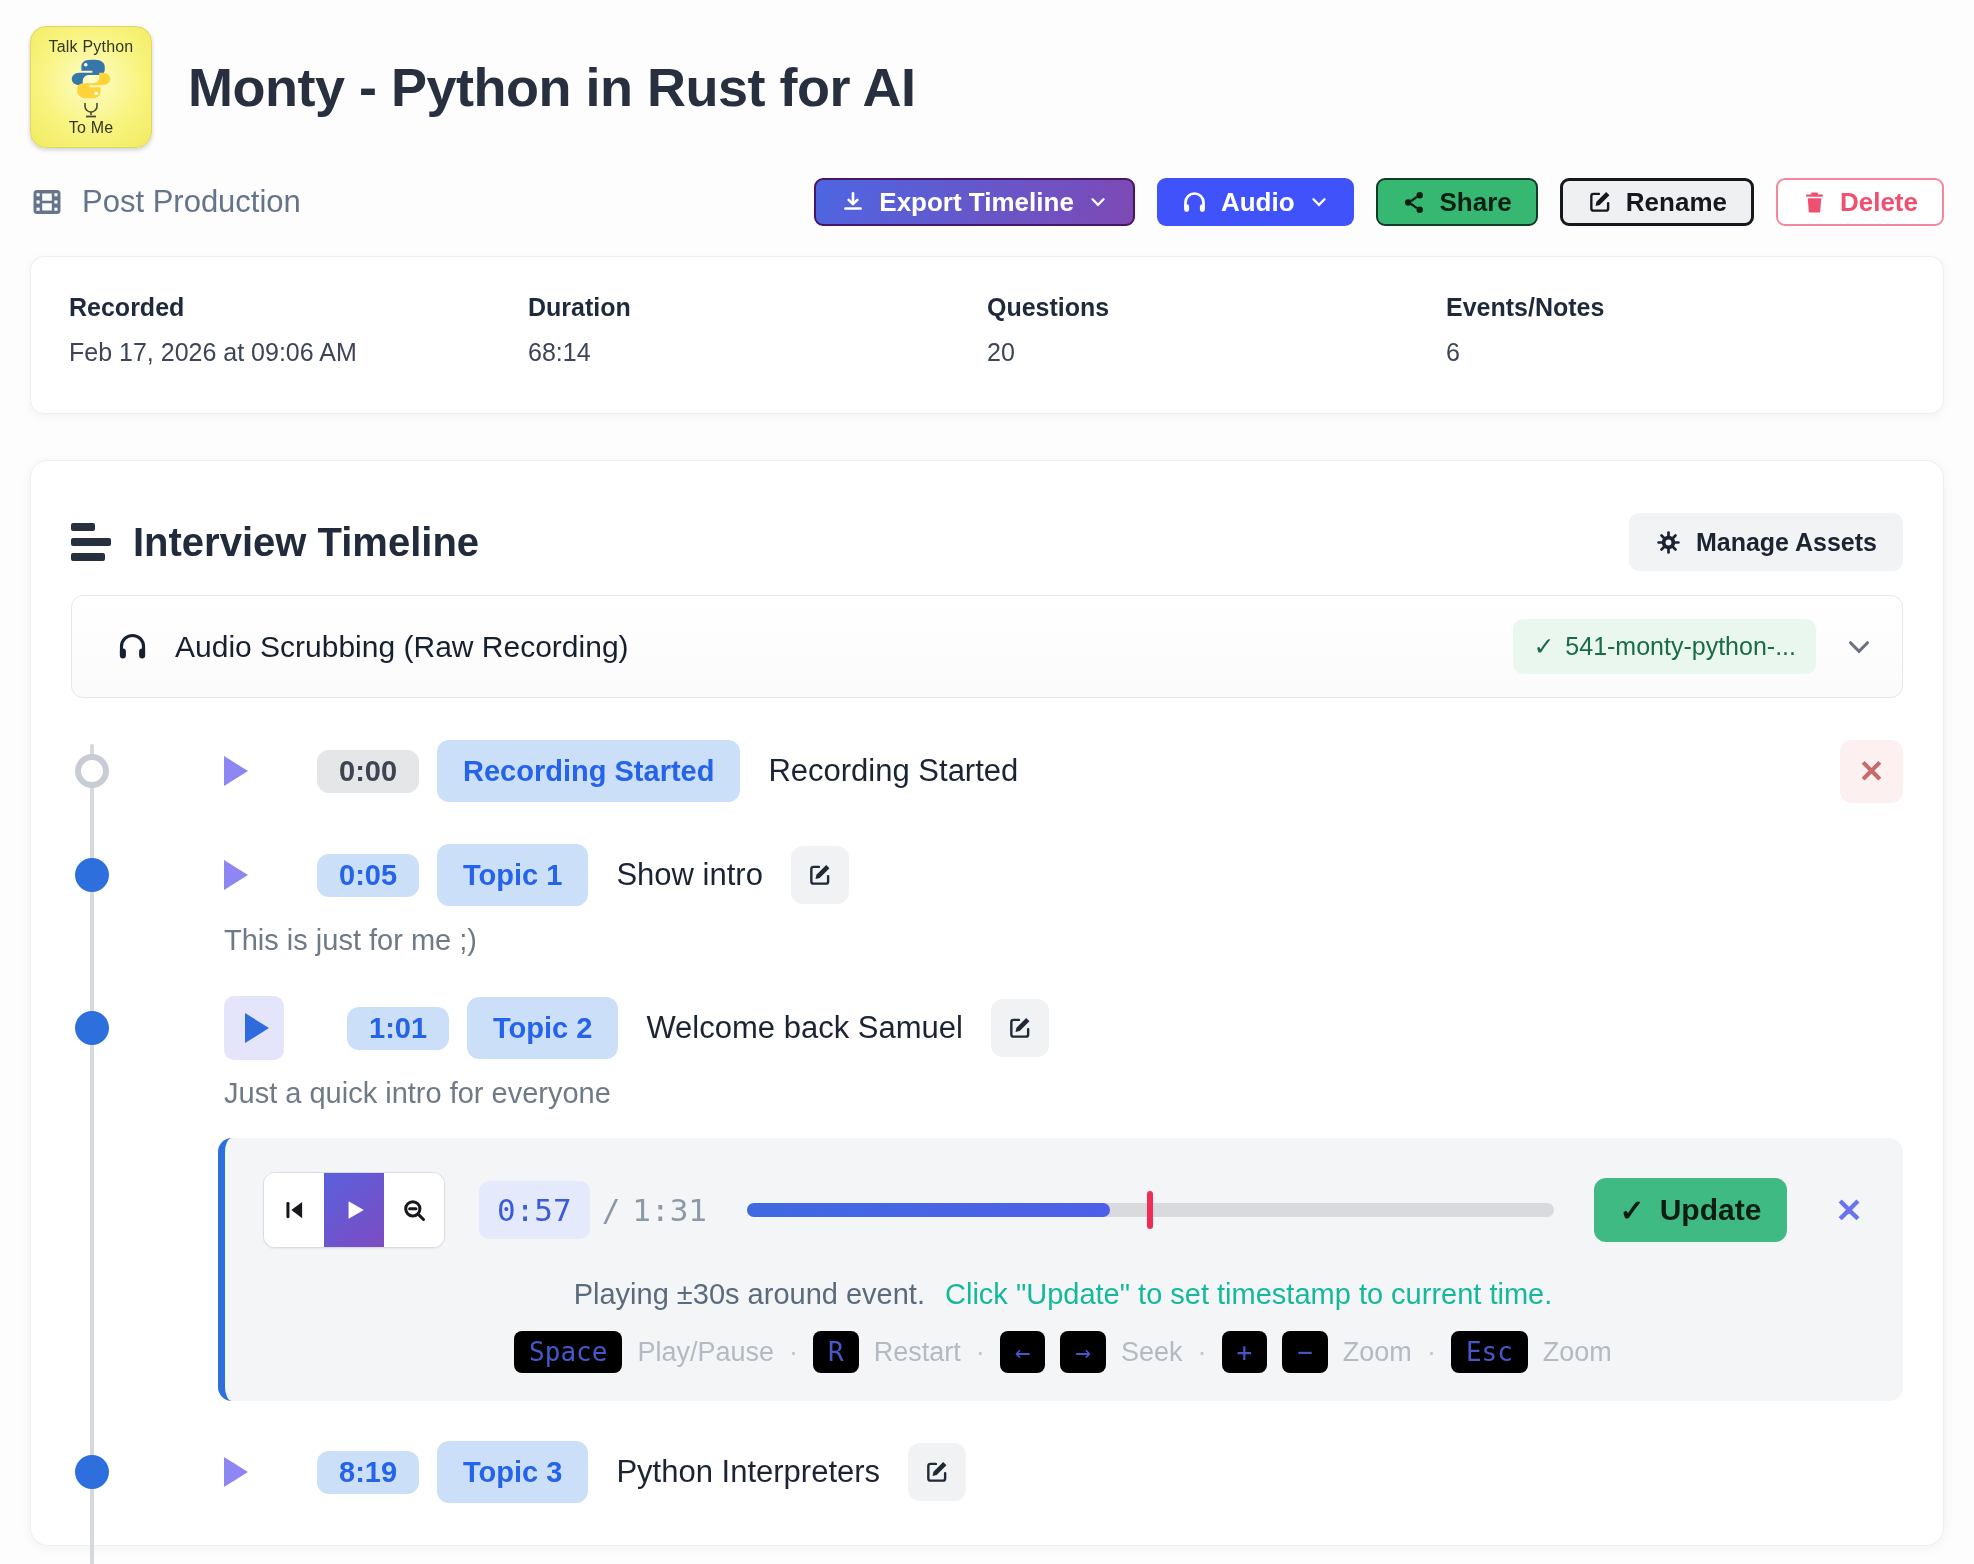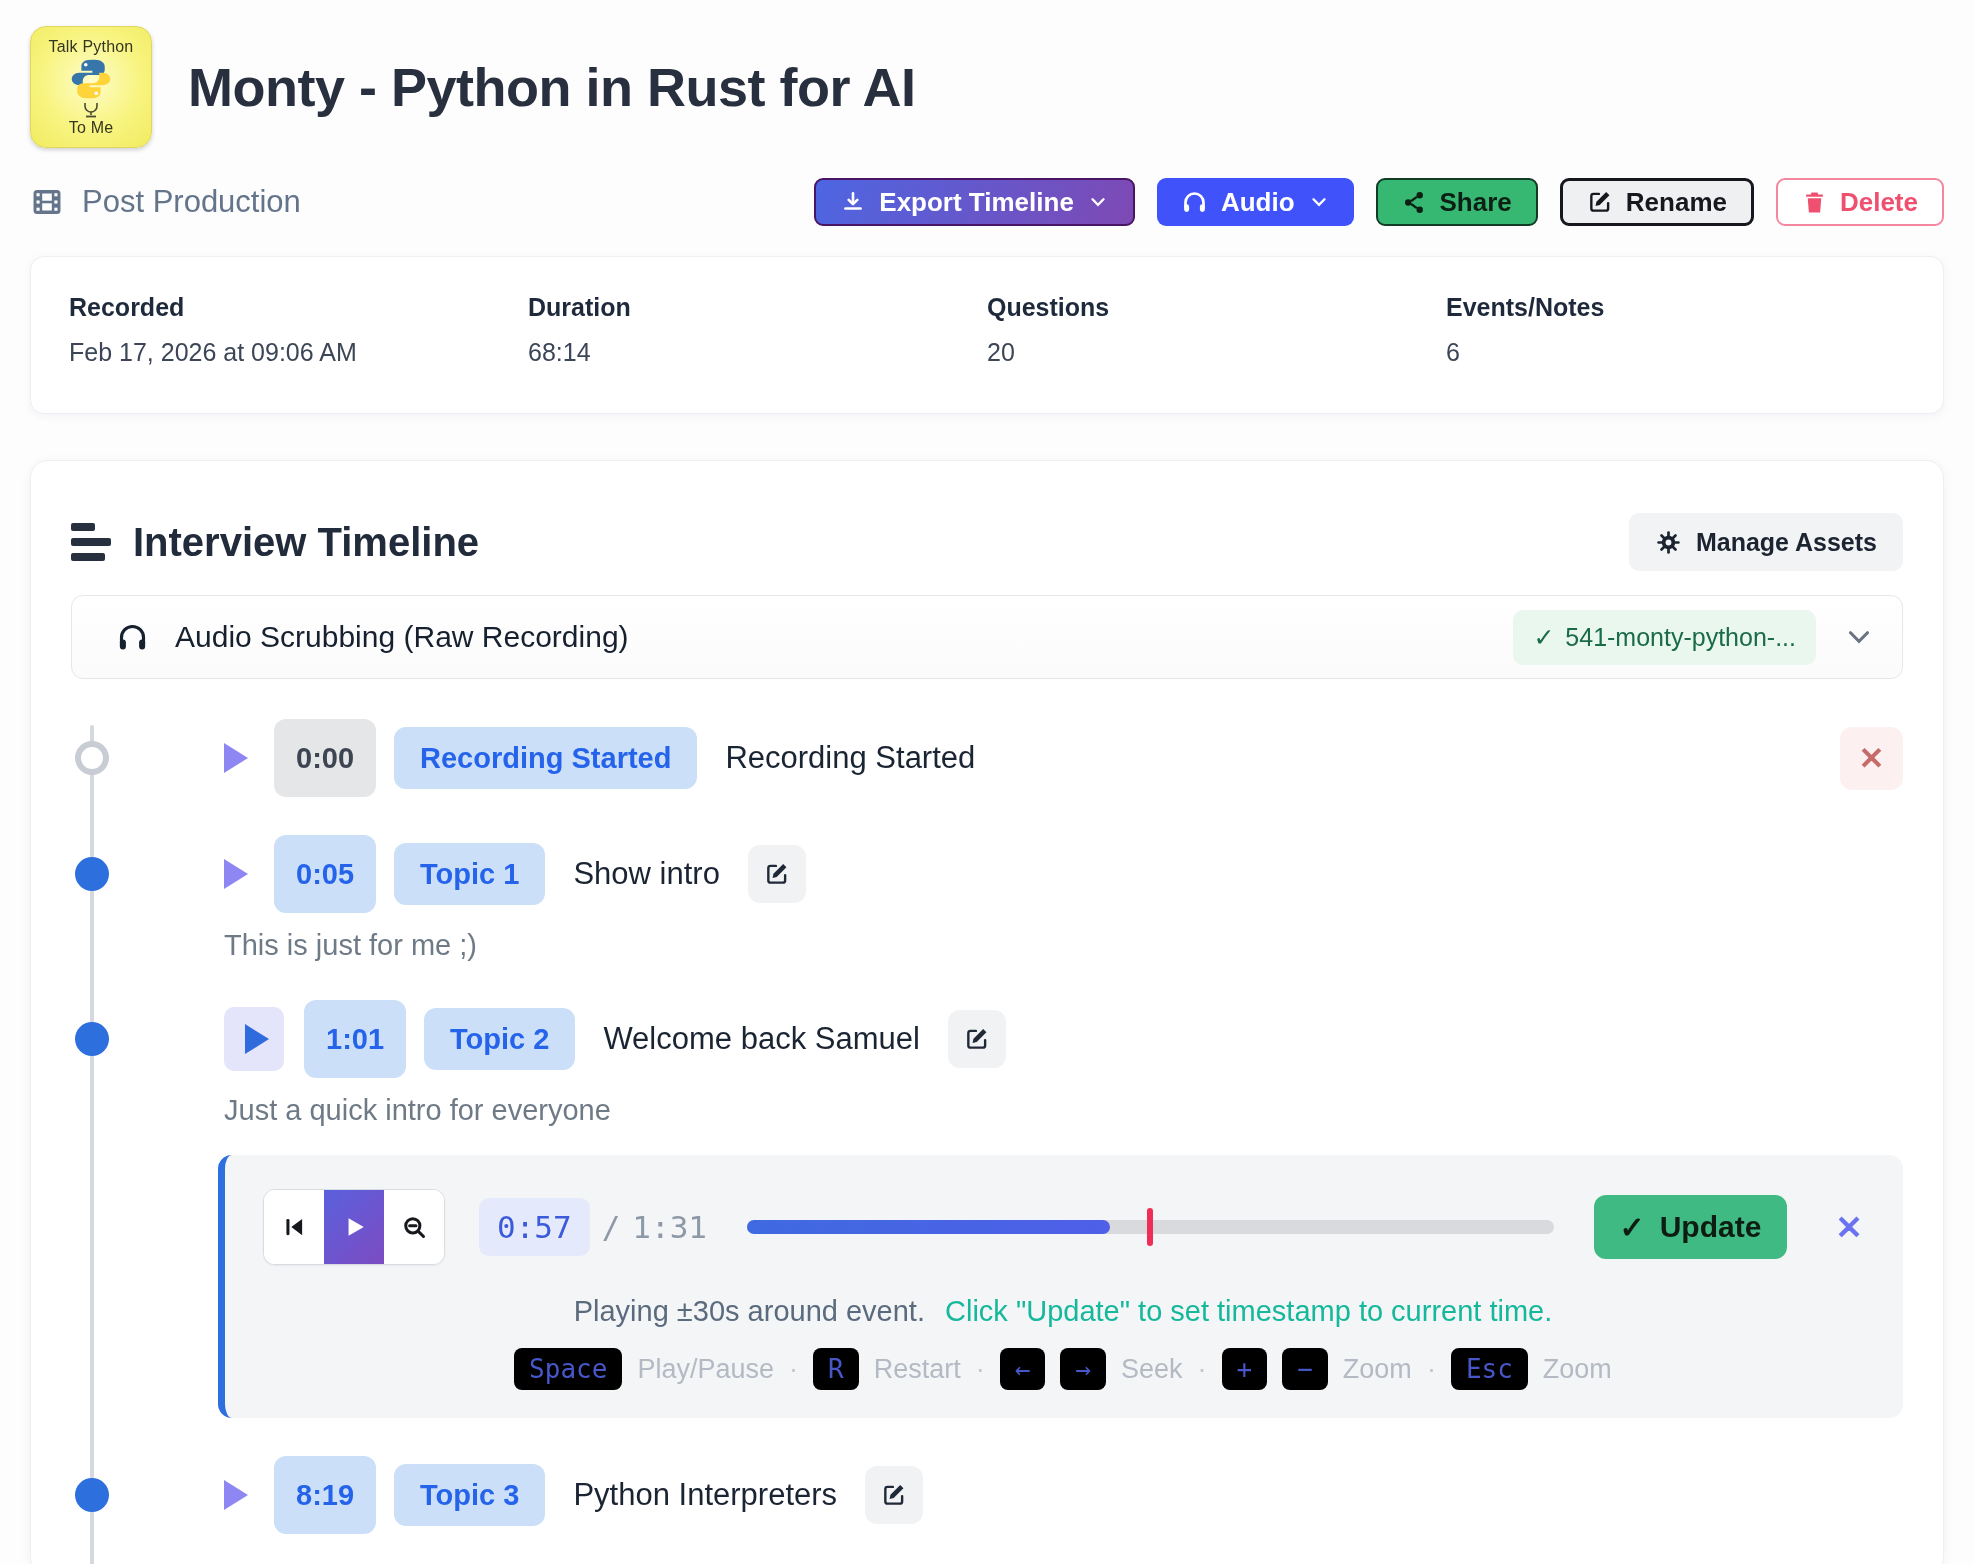--- a/index.html
+++ b/index.html
@@ -55,42 +55,42 @@
   .burger { display:flex; flex-direction:column; gap:7px; }
   .burger span { height:8px; border-radius:2px; background:#27303f; display:block; }
   .burger .b1 { width:24px; } .burger .b2 { width:40px; } .burger .b3 { width:34px; }
   .manage-btn {
     background:#f1f3f5; border:none; border-radius:10px; height:58px; padding:0 26px;
     display:flex; align-items:center; gap:14px; font-size:25px; font-weight:700; color:#1c2431;
     font-family:inherit; cursor:pointer;
   }
 
   .scrub {
-    margin-top:24px; height:84px; border:1.5px solid #e4e7ec; border-radius:12px;
+    margin-top:24px; height:103px; border:1.5px solid #e4e7ec; border-radius:12px;
     background:linear-gradient(180deg,#ffffff,#fbfbfc);
     display:flex; align-items:center; justify-content:space-between; padding:0 26px 0 44px;
   }
   .scrub-left  { display:flex; align-items:center; gap:26px; font-size:30px; color:#16202e; font-weight:500; }
   .scrub-right { display:flex; align-items:center; gap:26px; }
   .asset-badge {
     background:#e9f7ef; color:#1a6b46; border-radius:10px; padding:13px 20px;
     font-size:25px; display:flex; align-items:center; gap:11px;
   }
 
   
   .events { position:relative; margin-top:40px; }
   .tl-line { position:absolute; left:19px; top:6px; bottom:-80px; width:4px; background:#d5d8de; border-radius:2px; }
   .event-row { position:relative; display:flex; align-items:center; gap:18px; padding-left:153px; min-height:66px; margin-top:38px; }
   .event-row.first { margin-top:14px; }
   .dot { position:absolute; left:4px; top:50%; transform:translateY(-50%); width:34px; height:34px; border-radius:50%; background:#2e6fde; }
   .dot.hollow { width:34px; height:34px; background:#fff; border:6px solid #c8ccd4; }
   .play-tri { width:0; height:0; border-left:24px solid #8e87f3; border-top:15px solid transparent; border-bottom:15px solid transparent; margin-right:8px; cursor:pointer; }
   .play-box { width:60px; height:64px; border-radius:10px; background:#e4e4fb; display:flex; align-items:center; justify-content:center; margin-right:2px; cursor:pointer; }
   .play-box .play-tri { border-left-color:#2f6bdd; margin:0 0 0 5px; }
-  .time-chip { min-width:100px; height:78px; border-radius:12px; display:flex; align-items:center; justify-content:center; padding:0 22px; font-size:29px; font-weight:700; }
+  .time-chip { min-width:100px; height:43px; border-radius:12px; display:flex; align-items:center; justify-content:center; padding:0 22px; font-size:29px; font-weight:700;margin-left:43px; }
   .time-chip.gray { background:#e5e6e8; color:#3e4552; }
   .time-chip.blue { background:#cbdff8; color:#2563eb; }
   .topic-chip { background:#cbdff8; color:#2563eb; height:62px; border-radius:12px; padding:0 26px; display:flex; align-items:center; font-size:29px; font-weight:700; }
   .event-label { font-size:31px; color:#1b2433; margin-left:10px; }
   .edit-btn { width:58px; height:58px; background:#f1f2f4; border:none; border-radius:12px; display:flex; align-items:center; justify-content:center; margin-left:10px; color:#1f2937; cursor:pointer; }
   .del-btn { margin-left:auto; width:63px; height:63px; background:#fdf0f0; border:none; border-radius:12px; color:#c76a6a; font-size:31px; font-weight:600; display:flex; align-items:center; justify-content:center; cursor:pointer; }
   .event-note { color:#6f7a87; font-size:29px; margin:16px 0 0 153px; }
 
   
   .player {

